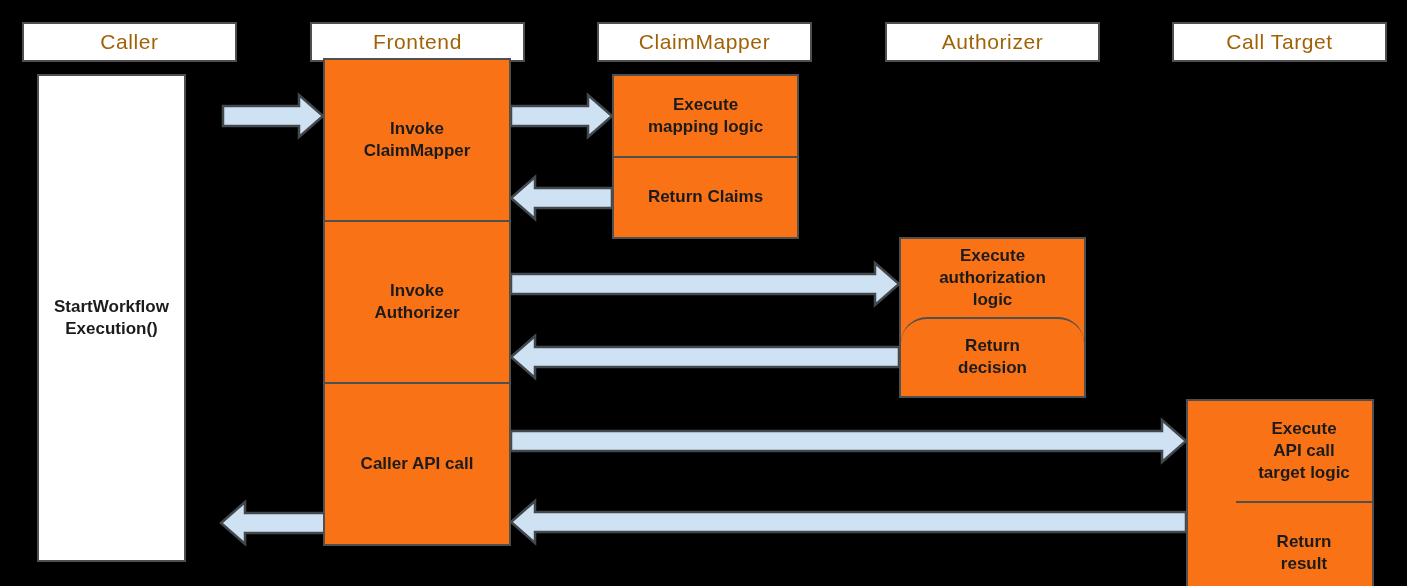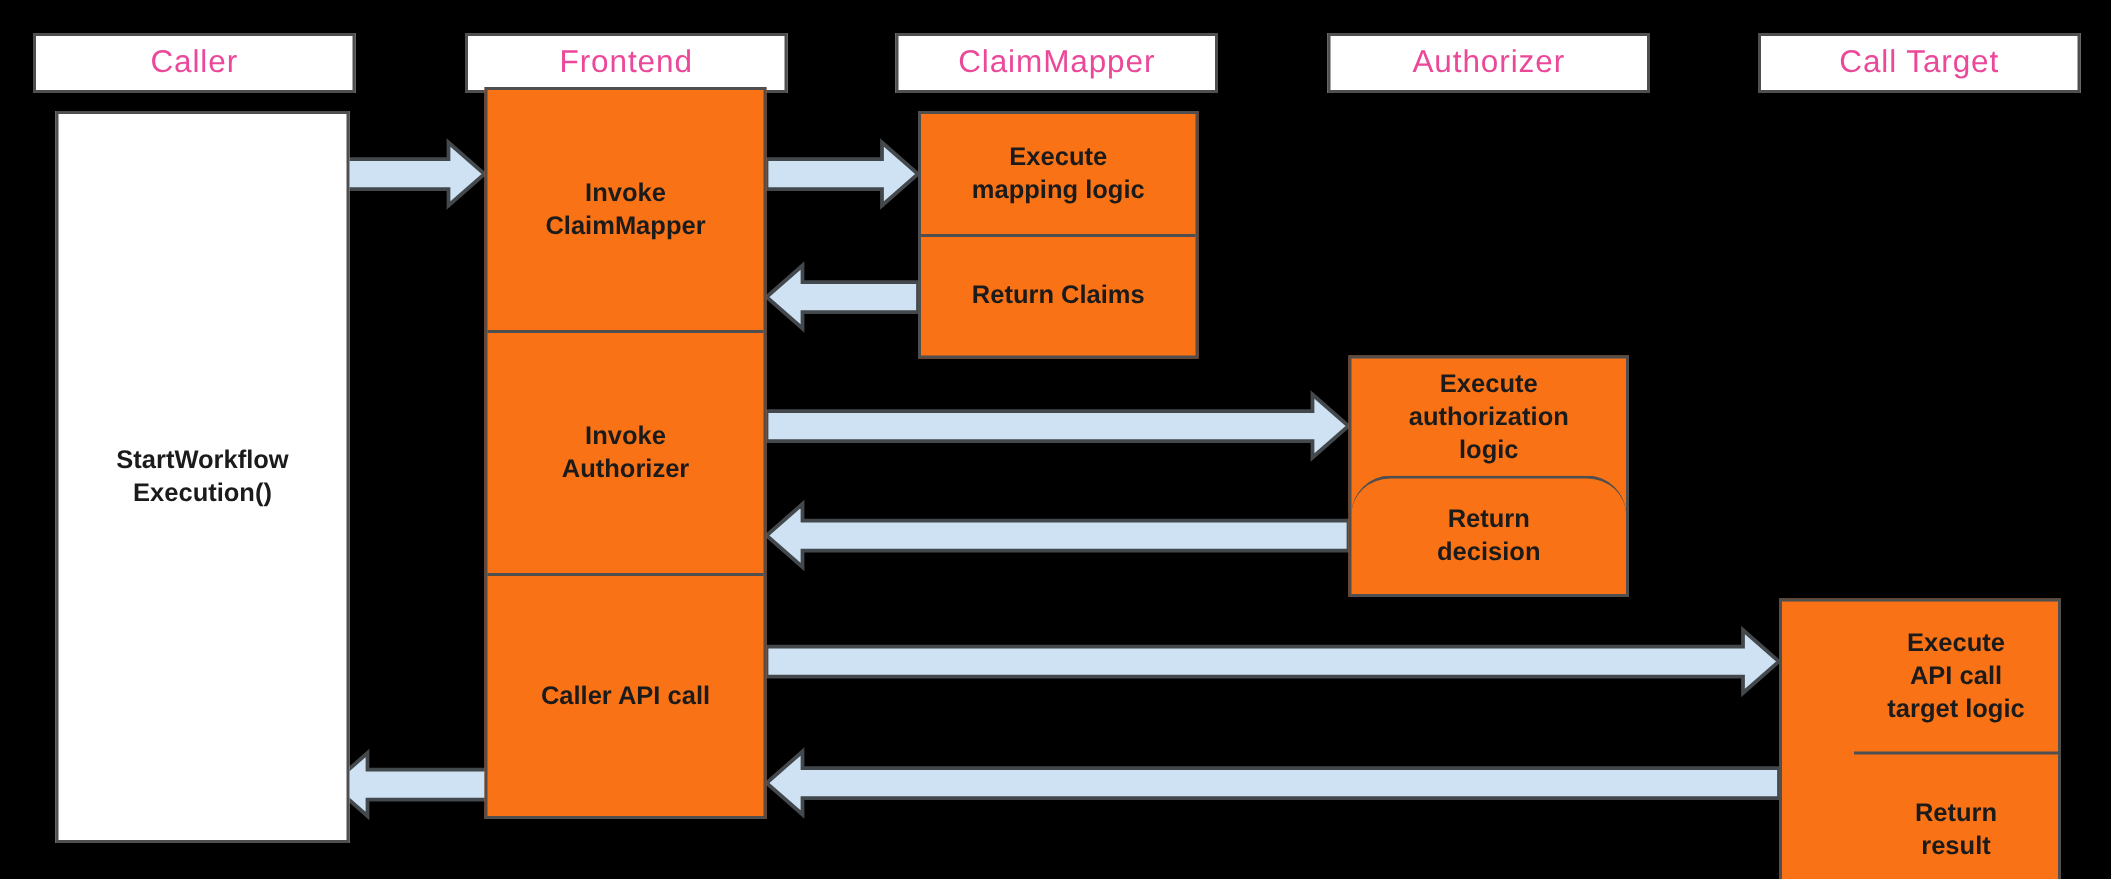--- a/index.html
+++ b/index.html
@@ -25,21 +25,21 @@
     justify-content: center;
     text-align: center;
   }
   .actor-header {
     height: 40px;
     width: 215px;
     top: 22px;
     font-size: 21px;
     font-weight: 400;
     letter-spacing: 0.6px;
-    color: #ec4899;
+    color: #a16207;
     align-items: center;
   }
   .stack {
     position: absolute;
     background: #f97316;
     border: 2px solid #4f4f4f;
     box-sizing: border-box;
     display: flex;
     flex-direction: column;
   }
@@ -59,21 +59,21 @@
     color: #1b1b1b;
     line-height: 1.3;
   }
   
   #hdr-caller      { left: 22px; }
   #hdr-frontend    { left: 310px; }
   #hdr-claimmapper { left: 597px; }
   #hdr-authorizer  { left: 885px; }
   #hdr-calltarget  { left: 1172px; }
 
-  #caller-box  { left: 37px;  top: 74px;  width: 196px; height: 488px; padding: 0 14px; }
+  #caller-box  { left: 37px;  top: 74px;  width: 149px; height: 488px; padding: 0 14px; }
   #frontend-stack    { left: 323px;  top: 58px;  width: 188px; height: 488px; }
   #claimmapper-stack { left: 612px;  top: 74px;  width: 187px; height: 165px; }
   #authorizer-stack  { left: 899px;  top: 237px; width: 187px; height: 161px; }
   #calltarget-stack  { left: 1186px; top: 399px; width: 188px; height: 206px; padding-left: 48px; }
 
   #frontend-stack .row    { padding: 0 24px; }
   #claimmapper-stack .row { padding: 0 28px; }
   #authorizer-stack .row  { padding: 0 28px; border-radius: 26px; }
   #calltarget-stack .row  { padding: 0 20px; }
 

